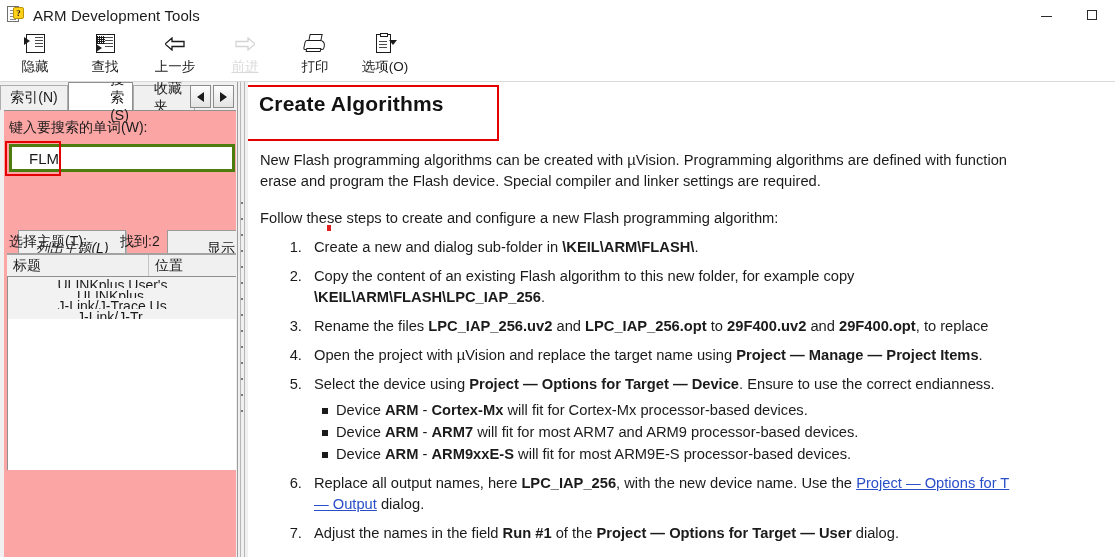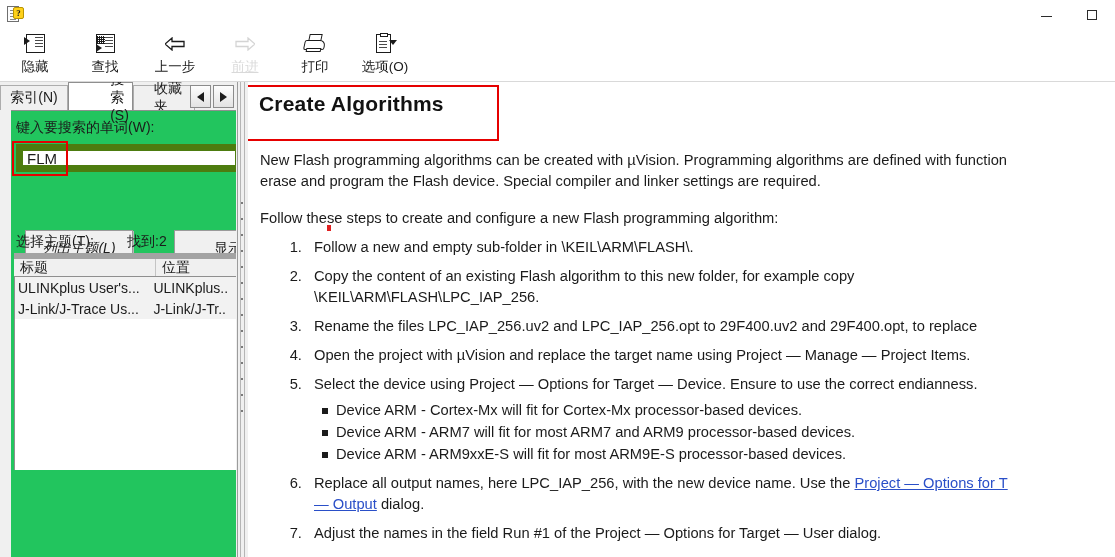--- a/index.html
+++ b/index.html
@@ -255,42 +255,42 @@
     box-sizing: border-box;
     display: flex; align-items: center; justify-content: center;
     z-index: 5;
   }
   .tab-scroll.prev { left: 190px; }
   .tab-scroll.next { left: 213px; }
   .tri-l { width:0;height:0;border-top:5px solid transparent;border-bottom:5px solid transparent;border-right:7px solid #1b1b1b; }
   .tri-r { width:0;height:0;border-top:5px solid transparent;border-bottom:5px solid transparent;border-left:7px solid #1b1b1b; }
 
   .lp-body {
-    position: absolute; left: 11px; top: 28px;
+    position: absolute; left: 4px; top: 28px;
     width: 236px; height: 447px;
-    background: #22c55e;
+    background: #fca5a5;
     border-top: 1px solid #8f8f8f;
     box-sizing: border-box;
   }
   .lp-label {
     position: absolute; left: 5px;
     font-size: 14px; color: #1b1b1b; white-space: nowrap;
   }
   .lbl-search { top: 8px; }
   .lbl-topic  { top: 122px; }
   .lbl-found  { left: 116px; top: 122px; }
 
   .search-input {
     position: absolute; left: 5px; top: 33px;
     width: 226px; height: 28px;
     background: #ffffff;
-    border: 7px solid #4d7c0f;
+    border: 3px solid #4d7c0f;
     box-sizing: border-box;
     font-size: 15px; color: #1b1b1b;
-    padding: 0 4px;
+    padding: 0 17px;
     display: flex; align-items: center;
   }
   .redbox-input {
     position: absolute; left: 1px; top: 30px;
     width: 56px; height: 35px;
     border: 2px solid #e60000;
     box-sizing: border-box;
     pointer-events: none;
     z-index: 6;
   }
@@ -305,21 +305,21 @@
     box-shadow: 1px 1px 0 #b6b6b6;
   }
   .btn-list { left: 14px; top: 119px; width: 108px; top: 119px; }
   .btn-list { top: 119px; font-style: italic; }
   .btn-show { left: 163px; top: 119px; width: 108px; }
 
   .grid-header {
     position: absolute; left: 3px; top: 142px;
     width: 233px; height: 24px;
     background: #f0f0f0;
-    border-top: 6px solid #a3a3a3;
+    border-top: 2px solid #a3a3a3;
     border-bottom: 1px solid #8f8f8f;
     box-sizing: border-box;
     display: flex;
   }
   .gh-cell {
     font-size: 14px; color: #1b1b1b;
     display: flex; align-items: center;
     padding-left: 6px;
     box-sizing: border-box;
     border-right: 1px solid #c4c4c4;
@@ -334,20 +334,21 @@
     border-left: 1px solid #8f8f8f;
     box-sizing: border-box;
     overflow: hidden;
   }
   .grid-row {
     height: 21px;
     display: flex; align-items: center;
     background: #f2f2f2;
     font-size: 14px; color: #1b1b1b;
     white-space: nowrap;
+    flex-direction: column;
   }
   .gr-0 { width: 139px; overflow: hidden; padding-left: 3px; box-sizing: border-box; }
   .gr-1 { width: 94px; overflow: hidden; box-sizing: border-box; }
 
   
   .splitter {
     position: absolute; left: 236px; top: 82px;
     width: 12px; height: 475px;
     background: #f0f0f0;
   }
@@ -418,38 +419,39 @@
     position: relative;
     line-height: 22px;
     white-space: nowrap;
   }
   ul.bullets li::before {
     content: "";
     position: absolute; left: -14px; top: 9px;
     width: 6px; height: 6px; background: #1b1b1b;
   }
 
-  b { font-weight: normal; }
+  b { font-weight: bold; }
   .lnk { color: #2a4fc8; text-decoration: underline; }
 
   
   .sub-list {
     margin-top: 4px;
   }
 </style>
 </head>
 <body>
 
 <div id="app">
 
   <div class="titlebar">
     <div class="app-icon">
       <div class="doc"></div>
       <div class="qmark">?</div>
     </div>
+    <div class="title-text">ARM Development Tools</div>
     <div class="win-buttons">
       <div class="win-btn">
           <span class="glyph-min"></span>
         </div>
       <div class="win-btn">
           <span class="glyph-max"></span>
         </div>
     </div>
   </div>
 
@@ -586,21 +588,21 @@
 
     <div class="doc-title">Create Algorithms</div>
     <div class="redbox-title"></div>
     <div class="red-dot"></div>
 
     <div class="para p1">New Flash programming algorithms can be created with µVision. Programming algorithms are defined with function</div>
     <div class="para p1b">erase and program the Flash device. Special compiler and linker settings are required.</div>
     <div class="para p2">Follow these steps to create and configure a new Flash programming algorithm:</div>
 
     <ol class="steps" id="steps-list">
-        <li><span><span>Follow a new and empty sub-folder in </span><b>\KEIL\ARM\FLASH\</b><span>.</span></span></li>
+        <li><span><span>Create a new and dialog sub-folder in </span><b>\KEIL\ARM\FLASH\</b><span>.</span></span></li>
         <li><span><span>Copy the content of an existing Flash algorithm to this new folder, for example copy</span><br><b>\KEIL\ARM\FLASH\LPC_IAP_256</b><span>.</span></span></li>
         <li><span><span>Rename the files </span><b>LPC_IAP_256.uv2</b><span> and </span><b>LPC_IAP_256.opt</b><span> to </span><b>29F400.uv2</b><span> and </span><b>29F400.opt</b><span>, to replace</span><br></span></li>
         <li><span><span>Open the project with µVision and replace the target name using </span><b>Project — Manage — Project Items</b><span>.</span></span></li>
         <li><span><span>Select the device using </span><b>Project — Options for Target — Device</b><span>. Ensure to use the correct endianness.</span></span><ul class="bullets sub-list">
             <li><span>Device </span><b>ARM</b><span> - </span><b>Cortex-Mx</b><span> will fit for Cortex-Mx processor-based devices.</span></li>
             <li><span>Device </span><b>ARM</b><span> - </span><b>ARM7</b><span> will fit for most ARM7 and ARM9 processor-based devices.</span></li>
             <li><span>Device </span><b>ARM</b><span> - </span><b>ARM9xxE-S</b><span> will fit for most ARM9E-S processor-based devices.</span></li>
           </ul></li>
         <li><span><span>Replace all output names, here </span><b>LPC_IAP_256</b><span>, with the new device name. Use the </span><a class="lnk" href="#">Project — Options for T</a><br><a class="lnk" href="#">—  Output</a><span> dialog.</span></span></li>
         <li><span><span>Adjust the names in the field </span><b>Run #1</b><span> of the </span><b>Project — Options for Target — User</b><span> dialog.</span></span></li>

